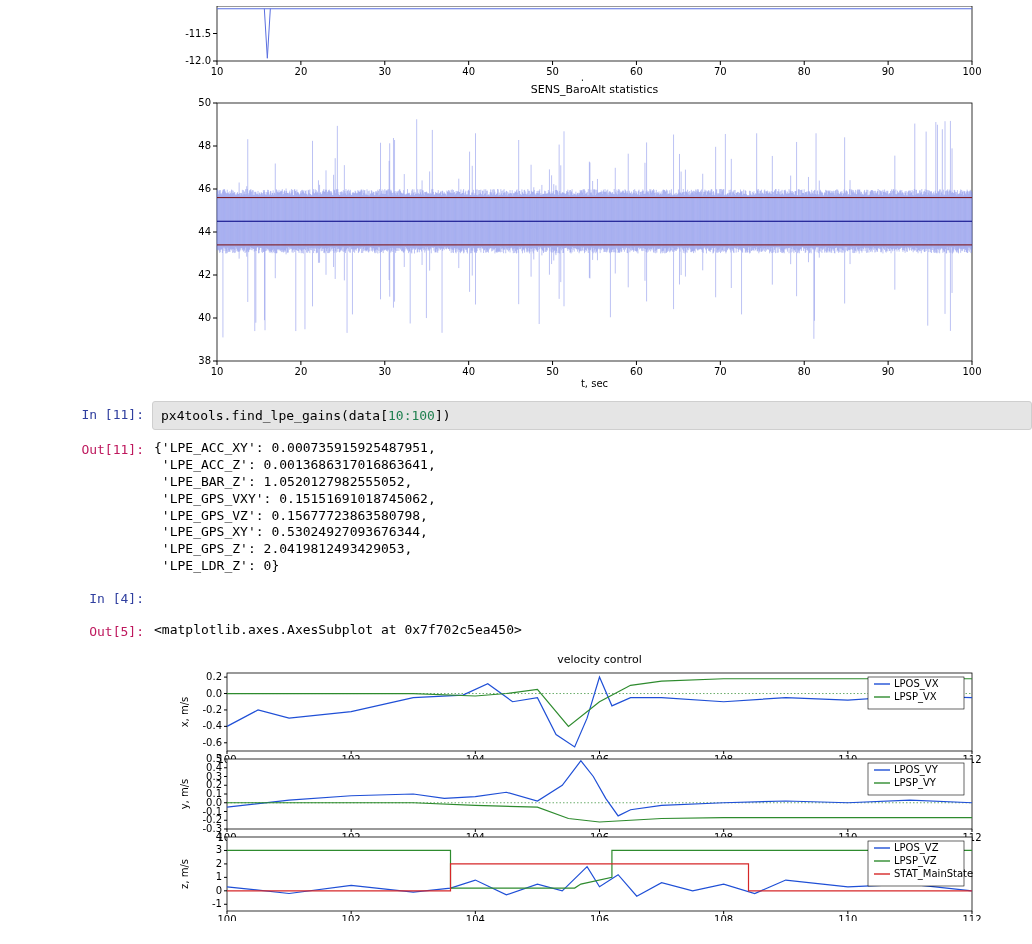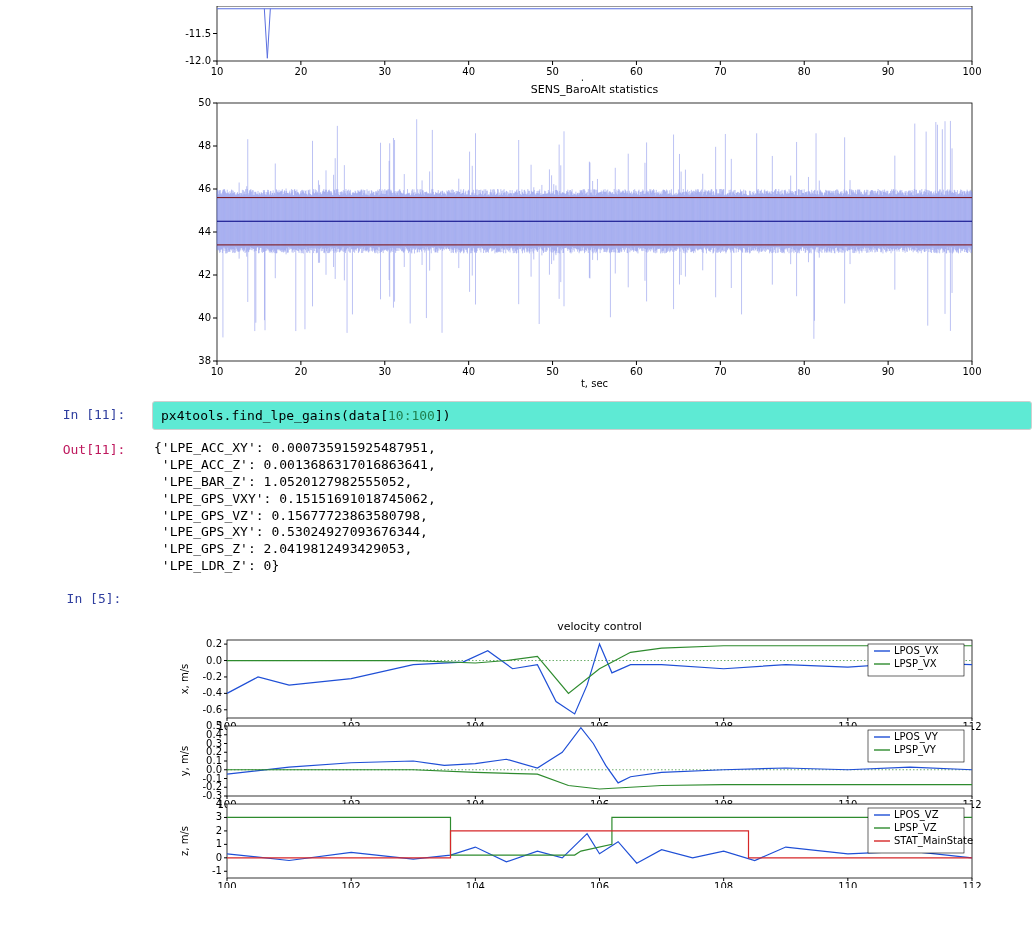--- a/index.html
+++ b/index.html
@@ -1,21 +1,21 @@
 <!DOCTYPE html>
 <html><head>
 <meta charset="utf-8">
 <style>
 html,body{margin:0;padding:0;background:#fff;font-family:"DejaVu Sans Mono","Liberation Mono",Menlo,Consolas,monospace;font-size:13px;color:#000}
 .notebook{width:1032px;margin:0 auto;padding:0 0 0 44px;box-sizing:border-box}
 .cell{display:flex;align-items:flex-start;margin:6px 0}
-.prompt{width:100px;flex:0 0 100px;text-align:center;padding:6px 8px 6px 0;font-family:inherit}
+.prompt{width:100px;flex:0 0 100px;text-align:right;padding:6px 8px 6px 0;font-family:inherit}
 .prompt.in{color:#303F9F}
 .prompt.out{color:#be185d}
-.code-area{flex:1;background:#5eead4;border:1px solid #CFCFCF;border-radius:3px;padding:6px 8px;white-space:pre;overflow:hidden}
+.code-area{flex:1;background:#e5e5e5;border:1px solid #CFCFCF;border-radius:3px;padding:6px 8px;white-space:pre;overflow:hidden}
 .code-area .fn{color:#000}
 .code-area .num{color:#208050}
 .out-area{flex:1;padding:4px 0 4px 2px;white-space:pre;line-height:1.3}
 .plot-area{flex:1;padding:0 0 4px 0}
 .plot-inner{width:820px;margin-left:20px}
 svg{display:block}
 .tick-label{font:10px "DejaVu Sans",Arial,sans-serif;fill:#000}
 .title{font:11px "DejaVu Sans",Arial,sans-serif;fill:#000;text-anchor:middle}
 </style>
 </head>
@@ -1516,23 +1516,27 @@
  'LPE_ACC_Z': 0.0013686317016863641,
  'LPE_BAR_Z': 1.0520127982555052,
  'LPE_GPS_VXY': 0.15151691018745062,
  'LPE_GPS_VZ': 0.15677723863580798,
  'LPE_GPS_XY': 0.53024927093676344,
  'LPE_GPS_Z': 2.0419812493429053,
  'LPE_LDR_Z': 0}</div>
   </div>
 
   <div class="cell">
-    <div class="prompt in">In [5]:</div>
+    <div class="prompt in">In [4]:</div>
   </div>
 
+  <div class="cell">
+    <div class="prompt out">Out[5]:</div>
+    <div class="out-area">&lt;matplotlib.axes.AxesSubplot at 0x7f702c5ea450&gt;</div>
+  </div>
 
   <div class="cell">
     <div class="prompt out"></div>
     <div class="plot-area">
       <div class="plot-inner">
         <svg id="svg-vel" width="820" height="270">
             <text x="427.5" y="12" text-anchor="middle" class="title">velocity control</text>
             <rect x="55" y="22" width="745" height="78" fill="#fff" stroke="#000" stroke-width="0.8"></rect>
             <line x1="52" y1="91.78947368421052" x2="55" y2="91.78947368421052" stroke="#000"></line>
             <text x="50" y="94.78947368421052" text-anchor="end" class="tick-label">-0.6</text>

